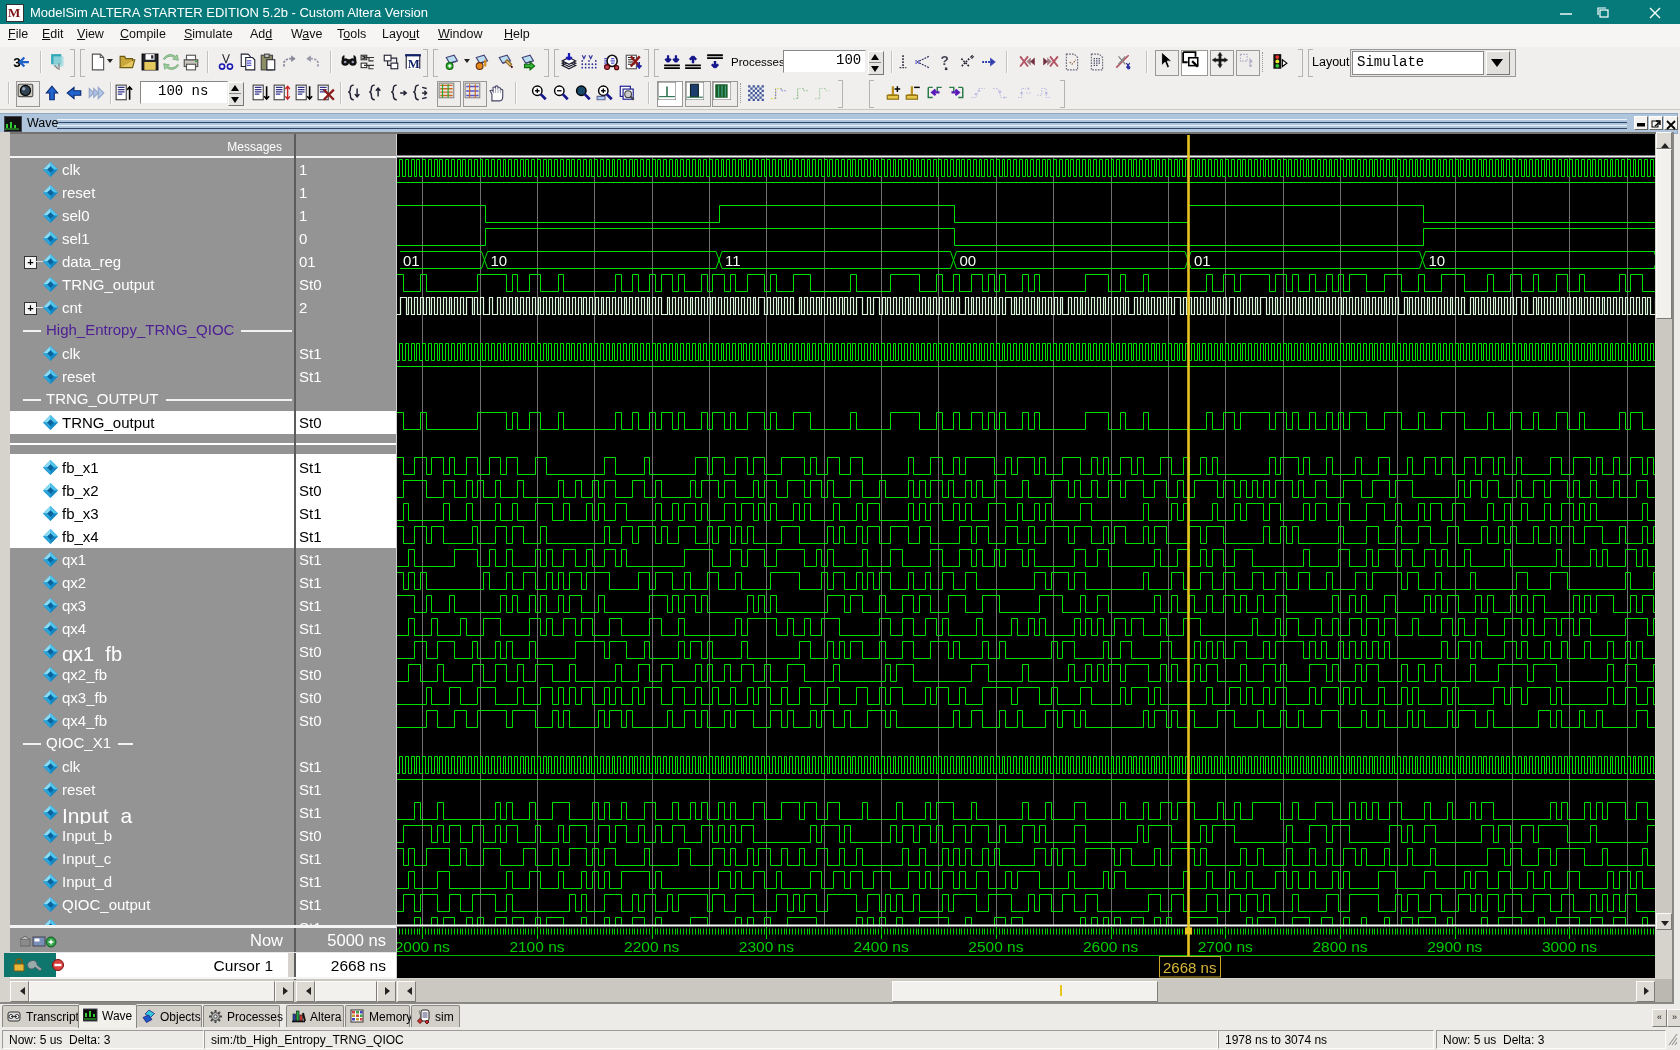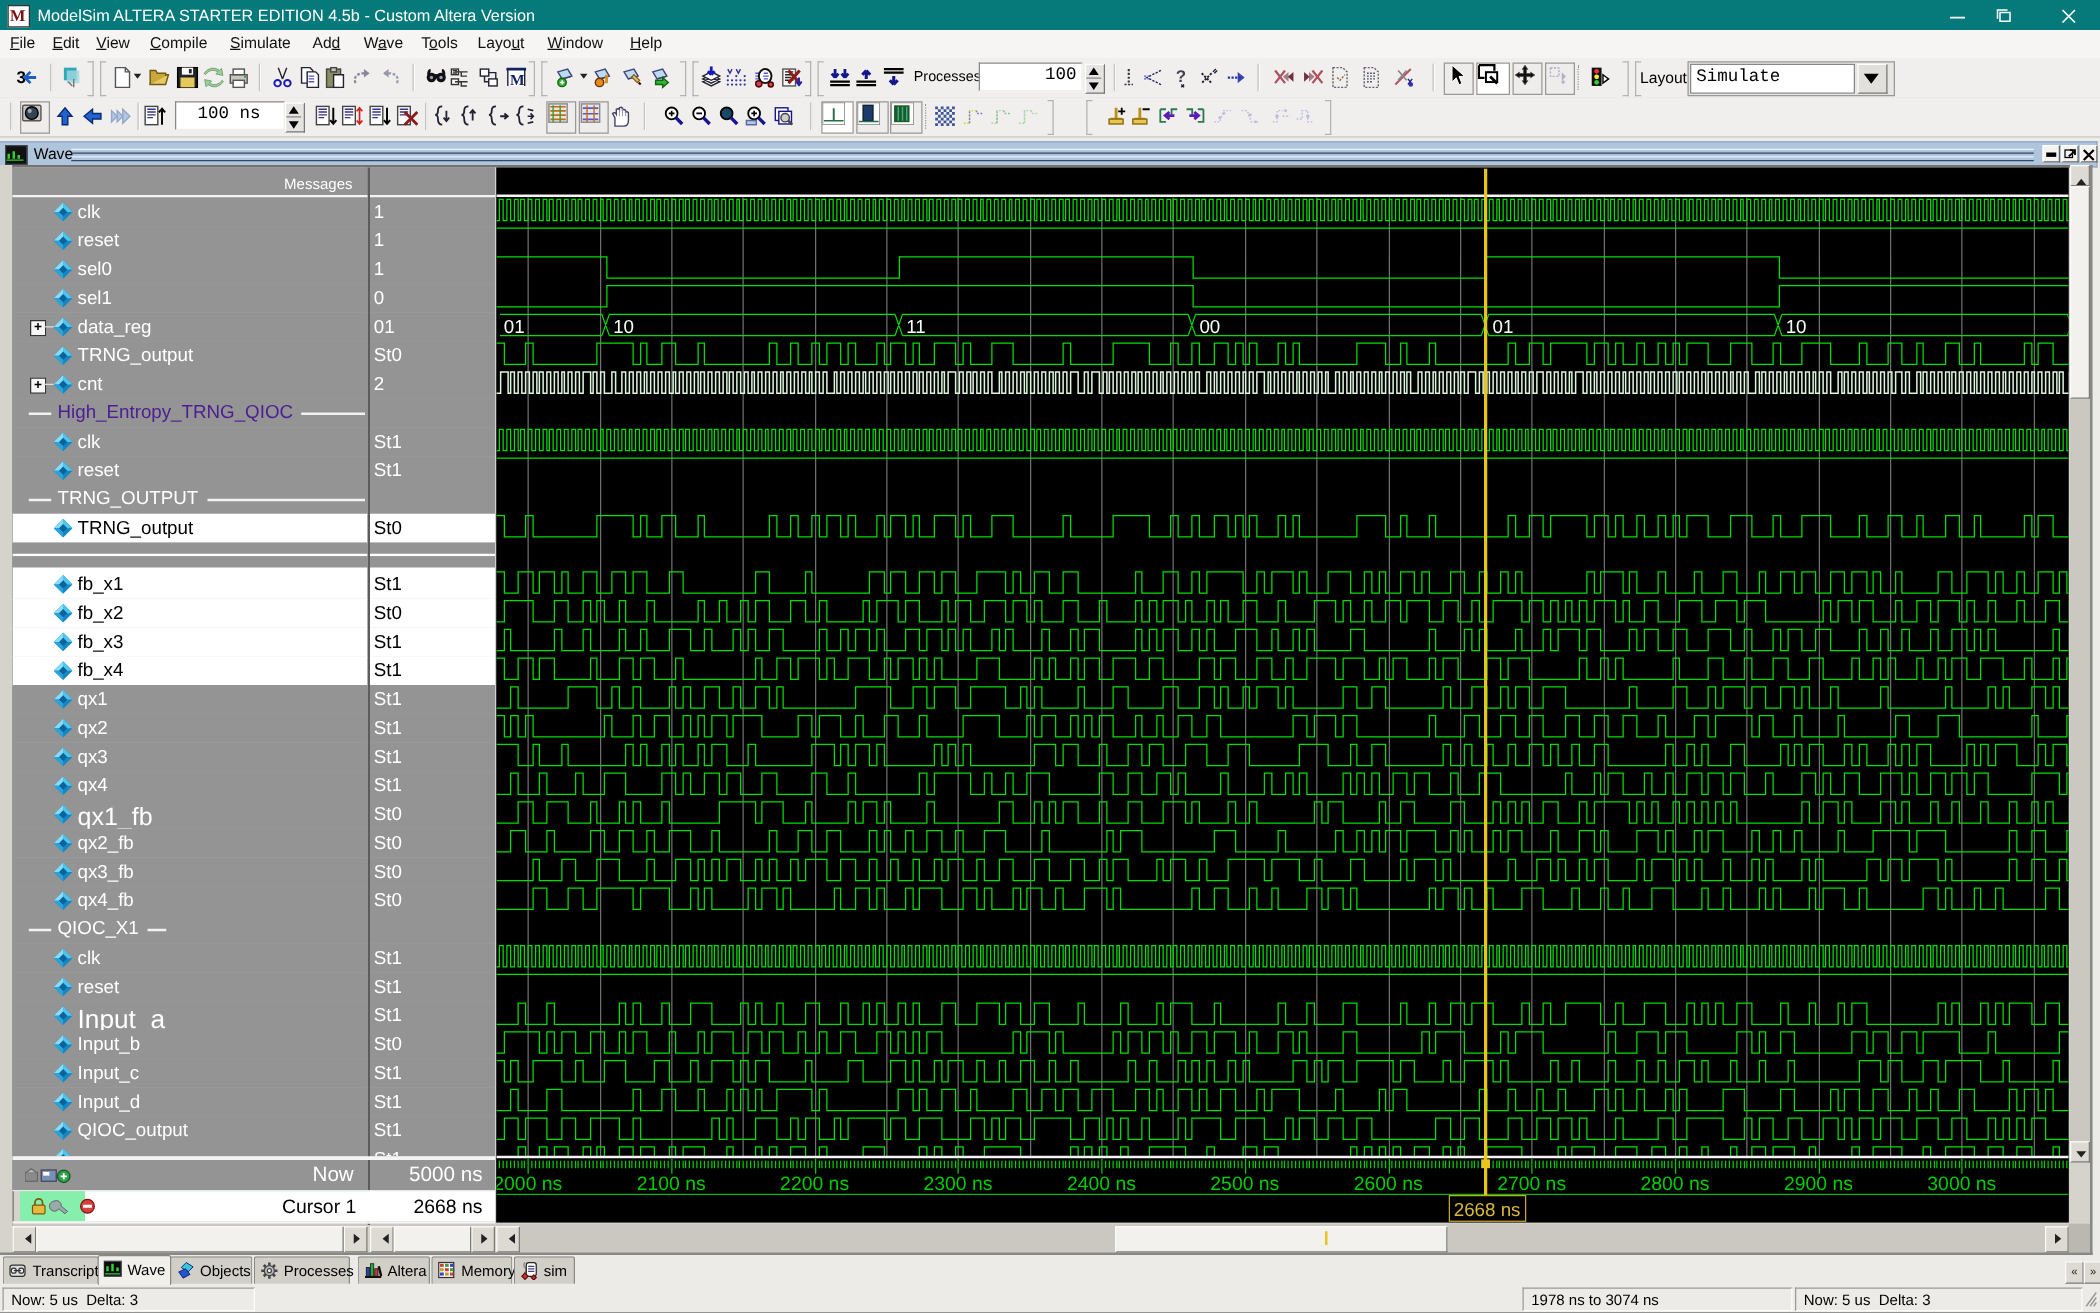--- a/index.html
+++ b/index.html
@@ -28,21 +28,21 @@
   .tab.sel{background:#F2F0EB;top:0;height:23px;}
   .tabico{position:absolute;left:4px;top:3px;width:15px;height:15px;}
   .tabtxt{position:absolute;left:23px;top:4px;white-space:nowrap;}
   #status{left:0;top:1028px;width:1680px;height:22px;background:#ECEBE7;font-size:12px;}
   .scell{position:absolute;top:2px;height:17px;border:1px solid;border-color:#9d9b97 #FDFDFC #FDFDFC #9d9b97;}
   .stxt{position:absolute;left:6px;top:2px;font-size:12px;color:#000;white-space:nowrap;}
 </style>
 </head>
 <body>
 <div class="abs" id="titlebar"></div>
-<div class="abs" id="titletxt">ModelSim ALTERA STARTER EDITION 4.5b - Custom Altera Version</div>
+<div class="abs" id="titletxt">ModelSim ALTERA STARTER EDITION 5.2b - Custom Altera Version</div>
 <div class="abs" id="menubar">
     <div class="mi" style="left:8px"><u>F</u>ile</div>
     <div class="mi" style="left:42px"><u>E</u>dit</div>
     <div class="mi" style="left:77px"><u>V</u>iew</div>
     <div class="mi" style="left:120px"><u>C</u>ompile</div>
     <div class="mi" style="left:184px"><u>S</u>imulate</div>
     <div class="mi" style="left:250px">Ad<u>d</u></div>
     <div class="mi" style="left:291px">W<u>a</u>ve</div>
     <div class="mi" style="left:337px">T<u>o</u>ols</div>
     <div class="mi" style="left:382px">Layo<u>u</u>t</div>
@@ -1032,21 +1032,21 @@
           <rect x="13" y="2" width="12" height="9" fill="#7A8FB8" stroke="#445"></rect>
           <rect x="14.5" y="3.5" width="5" height="3" fill="#fff"></rect>
           <circle cx="31" cy="7" r="5" fill="#2FA048" stroke="#145a24"></circle>
           <path d="M28.5 7 h5 M31 4.5 v5" stroke="#fff" stroke-width="1.4"></path>
         </svg></div>
     </div>
     <div class="abs" style="left:296px;top:796px;width:100px;height:24px;background:#949494">
       <div class="abs" style="right:10px;top:3px;font-size:16.5px;color:#fff">5000 ns</div>
     </div>
     <div class="abs" style="left:10px;top:820px;width:386px;height:1px;background:#E8E8E8"></div>
-    <div class="abs" style="left:16px;top:821px;width:280px;height:24px;background:#86efac">
+    <div class="abs" style="left:4px;top:821px;width:280px;height:24px;background:#0f766e">
       <div class="abs" style="left:52px;top:0;width:232px;height:24px;background:#fff"></div>
       <div class="abs" style="right:11px;top:4px;font-size:15.5px;color:#000">Cursor 1</div>
       <div class="abs" style="left:9px;top:5px;width:52px;height:14px"><svg width="52" height="14">
           <rect x="1" y="6" width="10" height="7" rx="1" fill="#E8B83C" stroke="#7a5a10"></rect>
           <path d="M3 6 V4 a3 3 0 0 1 6 0 V6" fill="none" stroke="#7a5a10" stroke-width="1.4"></path>
           <path d="M18 3 a4 4 0 1 0 4 6 l5 4 2 -2 -5 -4 a4 4 0 0 0 -6 -4z" fill="#9aa" stroke="#556" stroke-width=".7"></path>
           <circle cx="45" cy="7" r="5.5" fill="#D84040" stroke="#801010"></circle>
           <rect x="41.5" y="5.8" width="7" height="2.4" fill="#fff"></rect>
         </svg></div>
     </div>
@@ -1167,20 +1167,23 @@
         </svg></div>
       <div class="tabtxt">sim</div>
     </div>
     <div class="abs" style="left:1652px;top:5px;width:13px;height:16px;background:#DDDAD3;border:1px solid;border-color:#FCFBF9 #7E7C78 #7E7C78 #FCFBF9;font-size:9px;text-align:center;line-height:15px;color:#222">«</div>
     <div class="abs" style="left:1667px;top:5px;width:13px;height:16px;background:#DDDAD3;border:1px solid;border-color:#FCFBF9 #7E7C78 #7E7C78 #FCFBF9;font-size:9px;text-align:center;line-height:15px;color:#222">»</div>
   </div>
 <div class="abs" id="status">
     <div class="scell" style="left:2px;width:200px">
       <div class="stxt">Now: 5 us &nbsp;Delta: 3</div>
     </div>
+    <div class="scell" style="left:204px;width:1012px">
+      <div class="stxt">sim:/tb_High_Entropy_TRNG_QIOC</div>
+    </div>
     <div class="scell" style="left:1218px;width:214px">
       <div class="stxt">1978 ns to 3074 ns</div>
     </div>
     <div class="scell" style="left:1436px;width:228px">
       <div class="stxt">Now: 5 us &nbsp;Delta: 3</div>
     </div>
     <div class="abs" style="left:1668px;top:4px;width:10px;height:14px"><svg width="10" height="14">
         <path d="M9 2 L1 13 M9 6 L4 13 M9 10 L7 13" stroke="#999" stroke-width="1.2"></path>
       </svg></div>
   </div>

